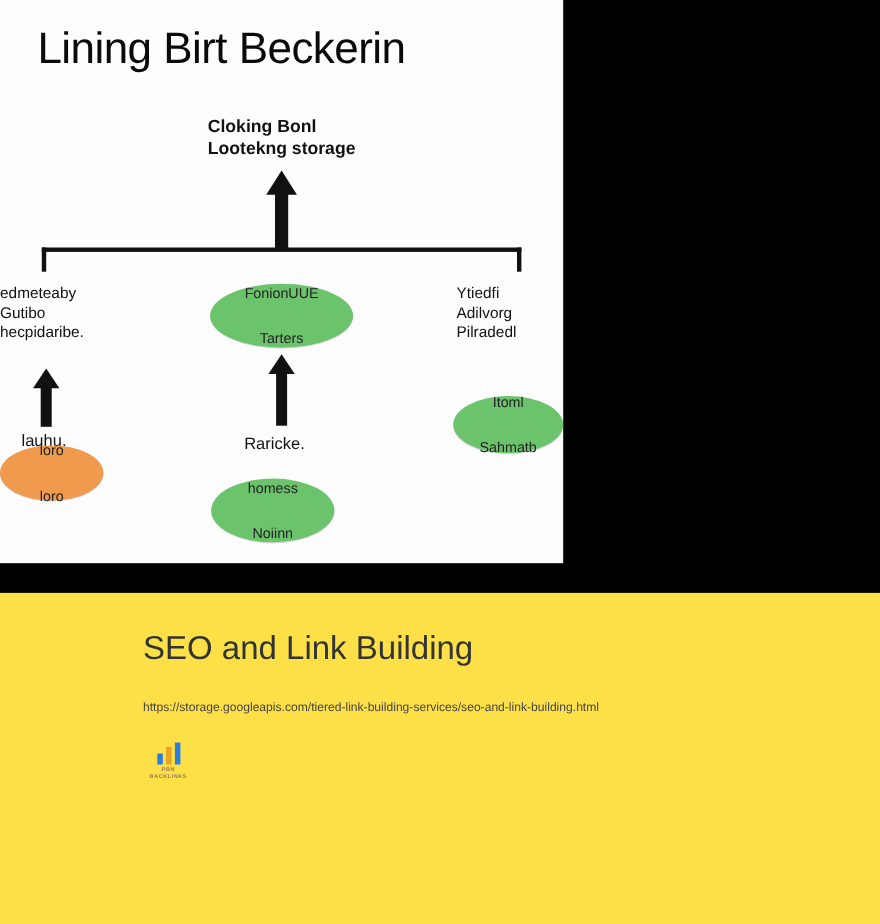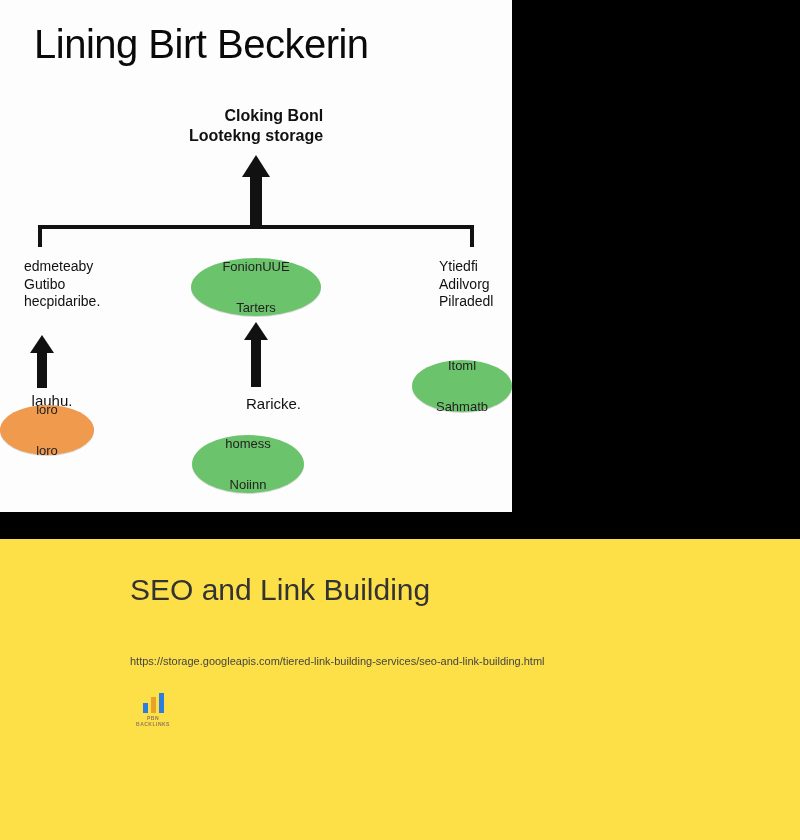--- a/index.html
+++ b/index.html
@@ -27,21 +27,21 @@
     font-weight: 400;
     color: #0a0a0a;
     letter-spacing: -0.5px;
   }
 
   .top-label {
     position: absolute;
     top: 106px;
     left: 50%;
     transform: translateX(-50%);
-    text-align: right;
+    text-align: left;
     font-weight: 700;
     font-size: 16px;
     color: #111;
     line-height: 1.25;
   }
 
   
   .center-arrow {
     position: absolute;
     left: 50%;
@@ -105,21 +105,20 @@
   .oval-bottom-center { width: 112px; height: 58px; top: 435px; left: 192px; }
   .oval-bottom-left   { width: 94px;  height: 50px; top: 405px; left: 0; }
 
   
   .txt {
     position: absolute;
     font-size: 14px;
     color: #111;
     text-align: center;
     line-height: 1.25;
-    padding-left: 24px;
   }
   .txt-left-mid { top: 258px; left: 0; width: 110px; text-align: left; }
   .txt-right-mid { top: 258px; left: 415px; width: 100px; text-align: left; }
   .txt-left-lower { top: 392px; left: 0; width: 80px; text-align: center; font-size: 15px; }
   .txt-center-lower { top: 395px; left: 222px; font-size: 15px; }
 
   
   .arrow-small {
     position: absolute;
     left: 30px;
@@ -162,21 +161,21 @@
     width: 800px;
     height: 366px;
     padding: 34px 0 0 130px;
   }
   .footer-title {
     font-size: 30px;
     font-weight: 400;
     color: #333;
   }
   .footer-url {
-    margin-top: 48px;
+    margin-top: 30px;
     font-size: 11px;
     color: #444;
   }
   .footer-logo {
     margin-top: 26px;
     width: 46px; height: 28px;
     position: relative;
   }
   .footer-logo .bars {
     display: flex;

